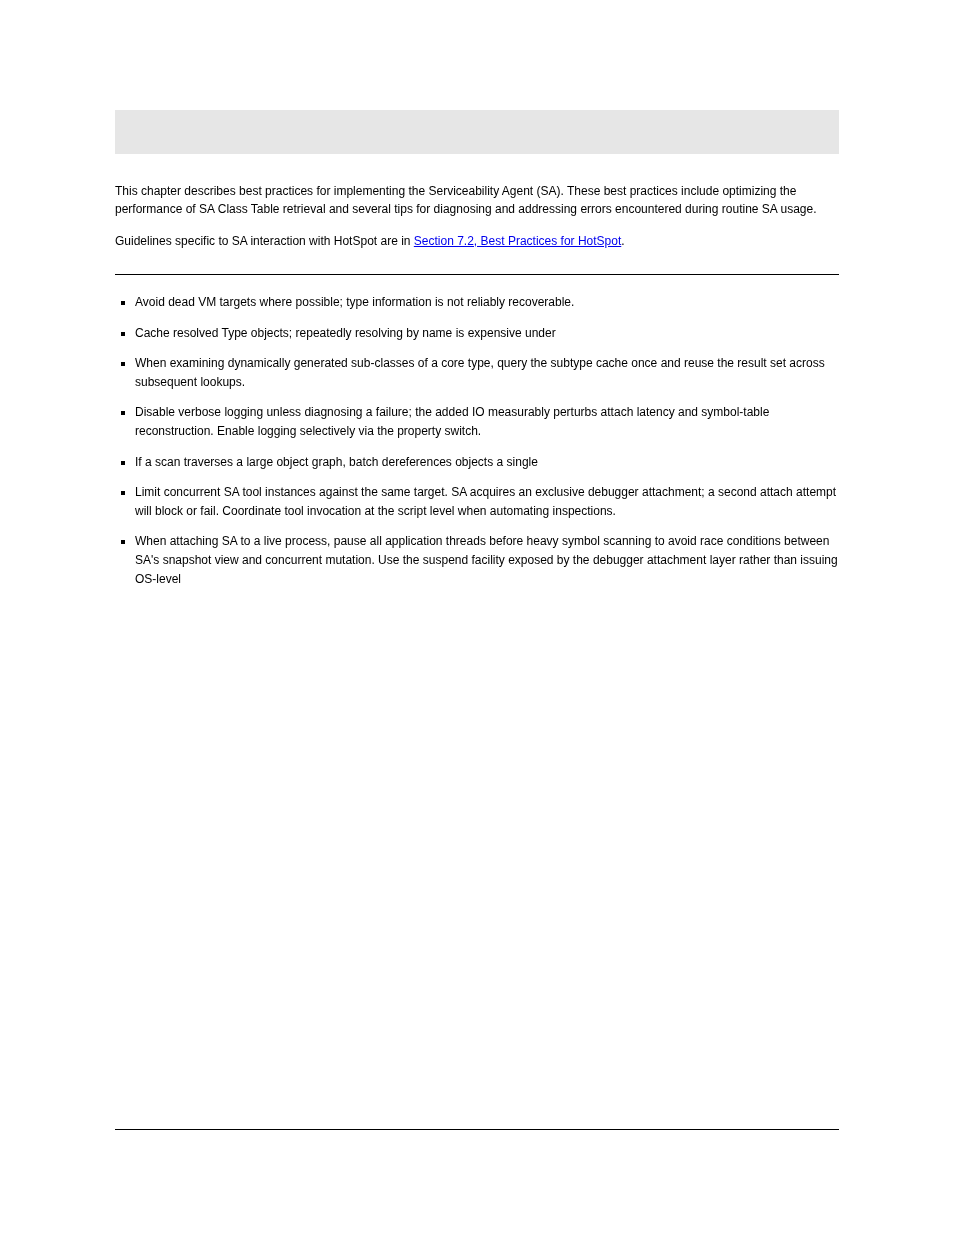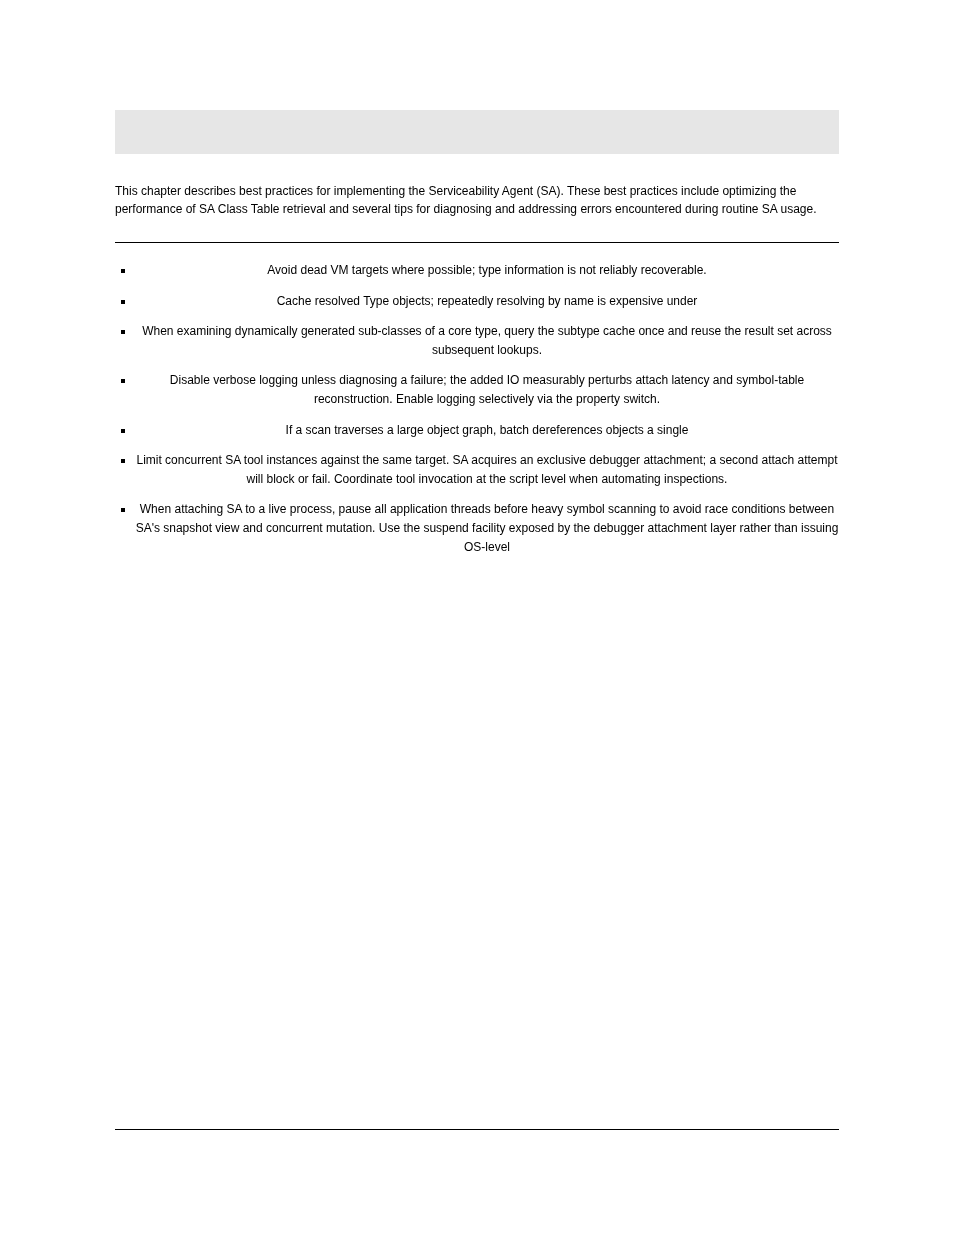--- a/index.html
+++ b/index.html
@@ -41,39 +41,42 @@
     }
     ul.square {
       list-style-type: square;
       padding-left: 20px;
       margin: 8px 0;
     }
     ul.square li {
       font-size: 12px;
       line-height: 1.55;
       margin-bottom: 12px;
-      text-align: center;
     }
     .footer-rule {
       position: absolute;
       left: 115px;
       right: 115px;
       bottom: 105px;
       border-top: 1px solid #000;
     }
   </style>
 </head>
 <body>
 
 <div class="page">
   <div class="banner"></div>
 
   <div class="body-text">
     <p class="para">This chapter describes best practices for implementing the Serviceability Agent (SA). These best practices include optimizing the performance of SA Class Table retrieval and several tips for diagnosing and addressing errors encountered during routine SA usage.</p>
 
+    <p class="para">
+      <span>Guidelines specific to SA interaction with HotSpot are in </span>
+      <a href="#" class="link">Section 7.2, Best Practices for HotSpot</a><span>.</span>
+    </p>
   </div>
 
   <hr class="rule">
 
   <div class="body-text">
     <ul class="square">
       <li>Avoid dead VM targets where possible; type information is not reliably recoverable.</li>
       <li>Cache resolved Type objects; repeatedly resolving by name is expensive under </li>
       <li>When examining dynamically generated sub-classes of a core type, query the subtype cache once and reuse the result set across subsequent lookups.</li>
       <li>Disable verbose logging unless diagnosing a failure; the added IO measurably perturbs attach latency and symbol-table reconstruction. Enable logging selectively via the property switch.</li>

